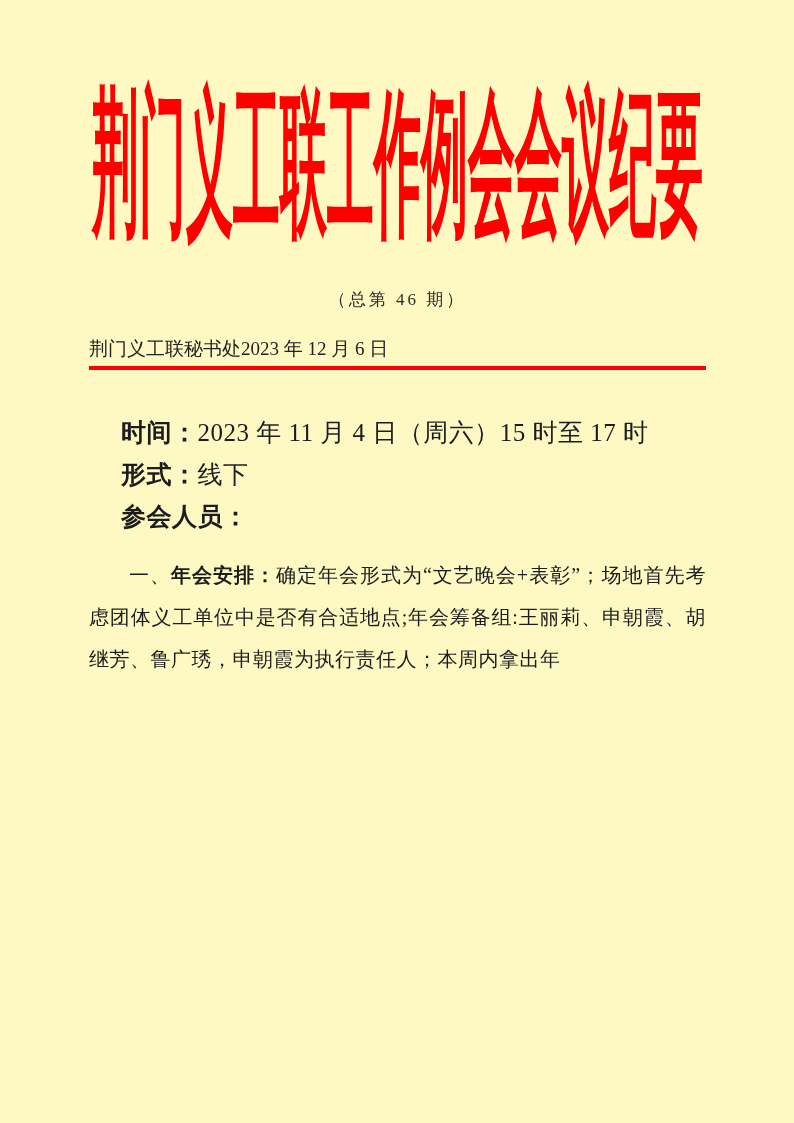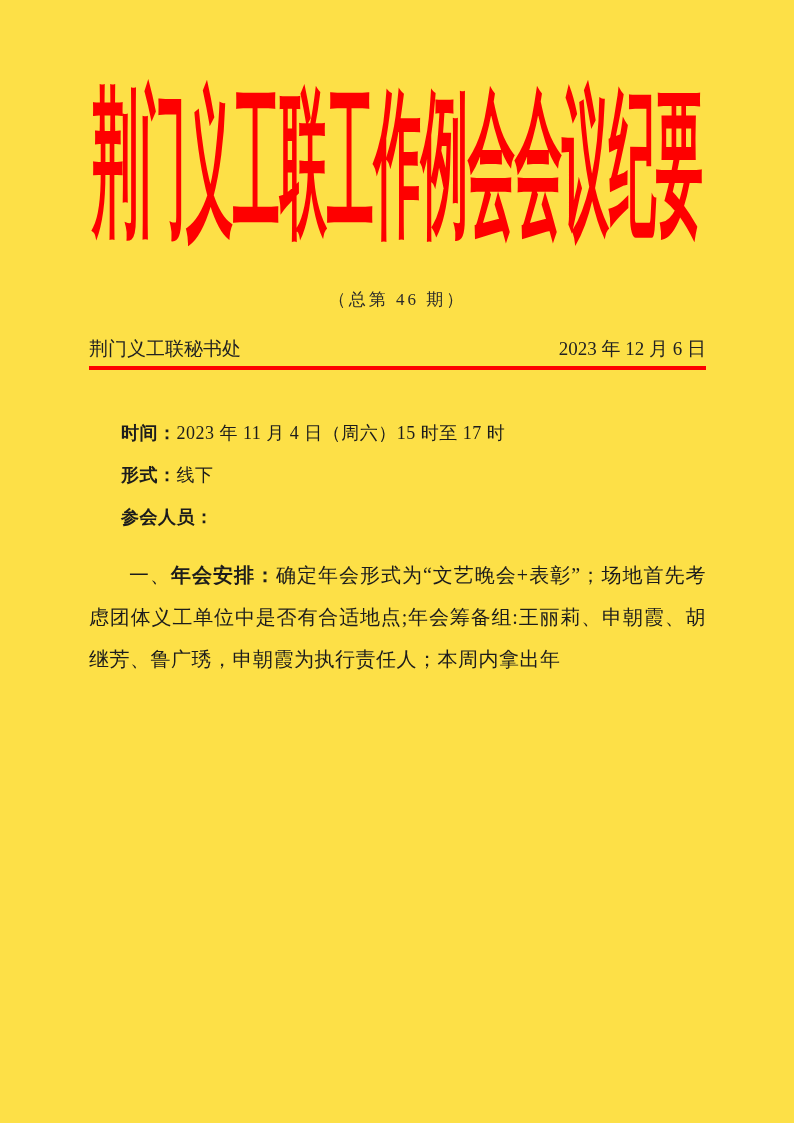--- a/index.html
+++ b/index.html
@@ -5,21 +5,21 @@
   * { margin: 0; padding: 0; box-sizing: border-box; }
   html, body { background: #ffffff; }
   body {
     width: 794px; height: 1123px;
     font-family: "Liberation Serif", "DejaVu Serif", serif;
     color: #1c1c1c;
   }
   .page {
     position: relative;
     width: 794px; height: 1123px;
-    background: #fde047;
+    background: #fef9c3;
     overflow: hidden;
     padding: 85px 88px 0 89px;
   }
   
   .title-wrap {
     height: 161px;
     overflow: visible;
   }
   .title-text {
     font-size: 47px;
@@ -36,36 +36,35 @@
     margin-top: 42px;
     text-align: center;
     font-size: 17px;
     letter-spacing: 3px;
     color: #2a2a2a;
     line-height: 24px;
   }
   .masthead {
     margin-top: 24px;
     display: flex;
-    justify-content: space-between;
     align-items: baseline;
     font-size: 19px;
     line-height: 25px;
     color: #222222;
   }
   .red-rule {
     margin-top: 5px;
     height: 4px;
     background: var(--accent-red, #fe0000);
   }
   
   .meta {
     margin-top: 42px;
     margin-left: 32px;
-    font-size: 18px;
+    font-size: 25px;
     line-height: 42px;
     letter-spacing: 0.5px;
   }
   .meta-label { font-weight: bold; }
   .meta-row { white-space: normal; }
   .attendees-row { display: flex; align-items: flex-start; gap: 16px; }
   .attendees-label { font-weight: bold; white-space: nowrap; }
   .attendees-lines { flex: 1; }
   .attendees-line { white-space: nowrap; }
   

